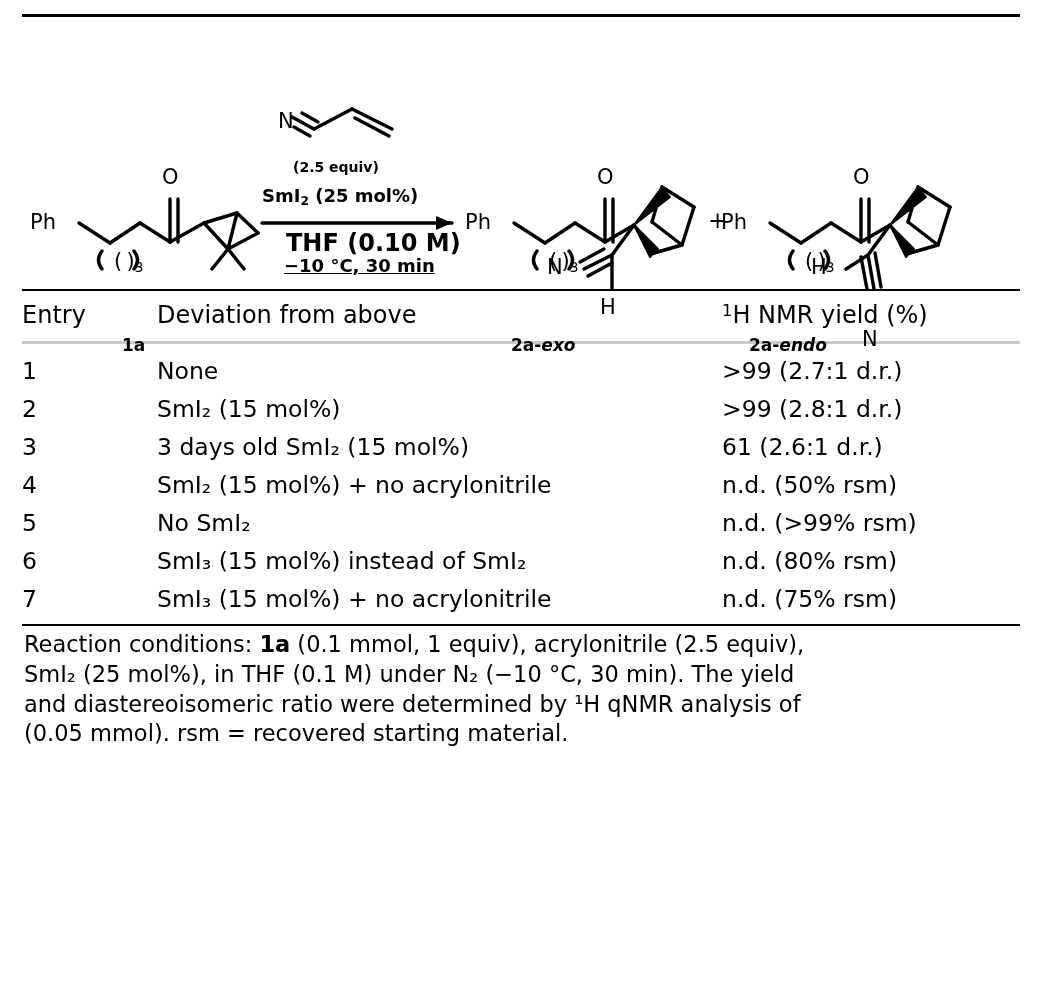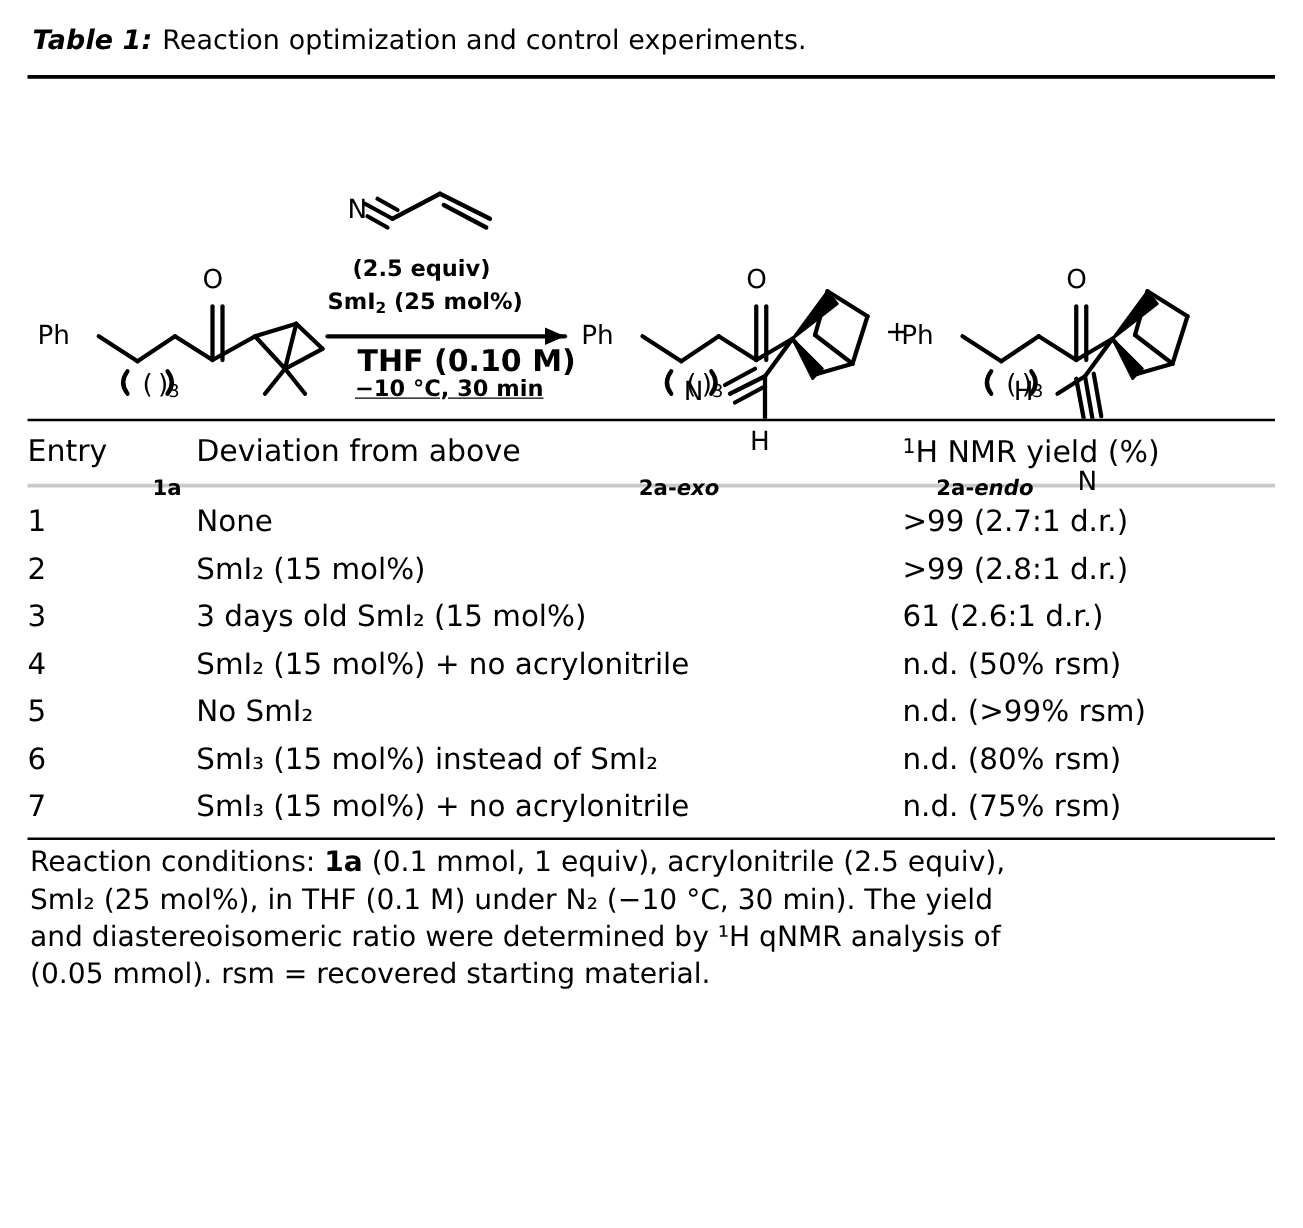--- a/index.html
+++ b/index.html
@@ -101,23 +101,20 @@
   }
   .footnote b { font-weight: bold; }
   .spacer-8 { height: 8px; }
   .spacer-6 { height: 6px; }
 </style>
 </head>
 <body>
 
 <div class="page">
 
-  <div class="caption">
-    <span class="tbl-label">Table 1:</span><span class="tbl-text">Reaction optimization and control experiments.</span>
-  </div>
 
   <div class="rule-thick"></div>
 
   <div class="scheme">
     <svg width="998" height="272" viewBox="0 0 998 272">
       <g stroke="#000" stroke-width="3.4" fill="none" stroke-linecap="round" stroke-linejoin="round">
 
         <line x1="292" y1="112" x2="330" y2="92"></line>
         <line x1="330" y1="92" x2="370" y2="112"></line>
 
@@ -199,21 +196,21 @@
         <line x1="824" y1="252" x2="846" y2="238"></line>
 
         <line x1="846" y1="238" x2="852" y2="272"></line>
         <line x1="839" y1="240" x2="845" y2="272"></line>
         <line x1="853" y1="236" x2="859" y2="270"></line>
       </g>
     </svg>
 
     <div class="scheme-label" style="left:256px; top:92px; font-size:21px; font-weight:normal;">N</div>
 
-    <div class="scheme-label" style="left:260px; top:142px; font-size:18px;">(2.5 equiv)</div>
+    <div class="scheme-label" style="left:271px; top:142px; font-size:14px;">(2.5 equiv)</div>
     <div class="scheme-label" style="left:240px; top:168px; font-size:18px;"><span>SmI</span><sub>2</sub><span> (25 mol%)</span></div>
     <div class="scheme-label" style="left:264px; top:212px; font-size:24px;">THF (0.10 M)</div>
     <div class="scheme-label" style="left:262px; top:238px; font-size:18px;text-decoration:underline;">−10 °C, 30 min</div>
 
     <div class="scheme-label" style="left:8px; top:193px; font-size:21px; font-weight:normal;">Ph</div>
     <div class="scheme-label" style="left:92px; top:232px; font-size:21px; font-weight:normal;">( )<sub>3</sub></div>
     <div class="scheme-label" style="left:140px; top:148px; font-size:21px; font-weight:normal;">O</div>
     <div class="scheme-label" style="left:100px; top:318px; font-size:17px;">1a</div>
 
     <div class="scheme-label" style="left:443px; top:193px; font-size:21px; font-weight:normal;">Ph</div>

